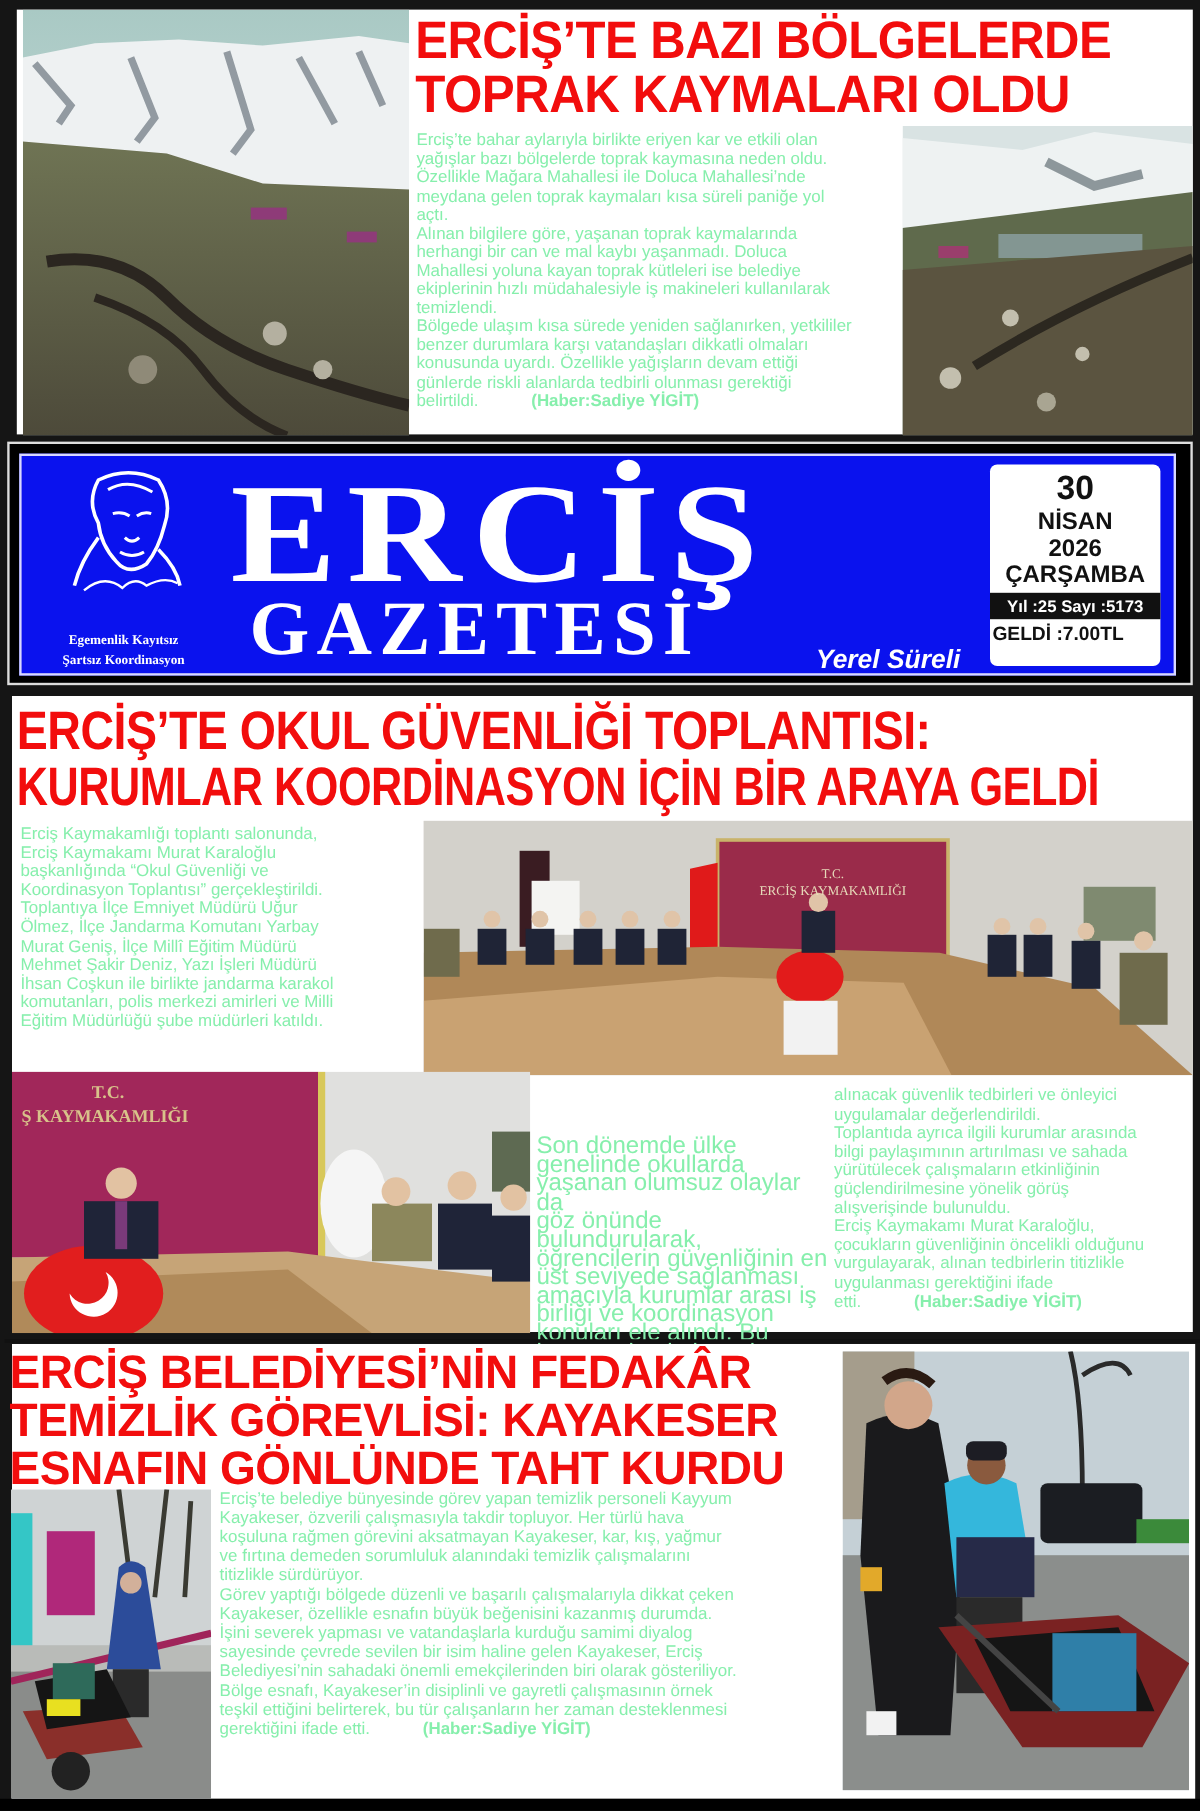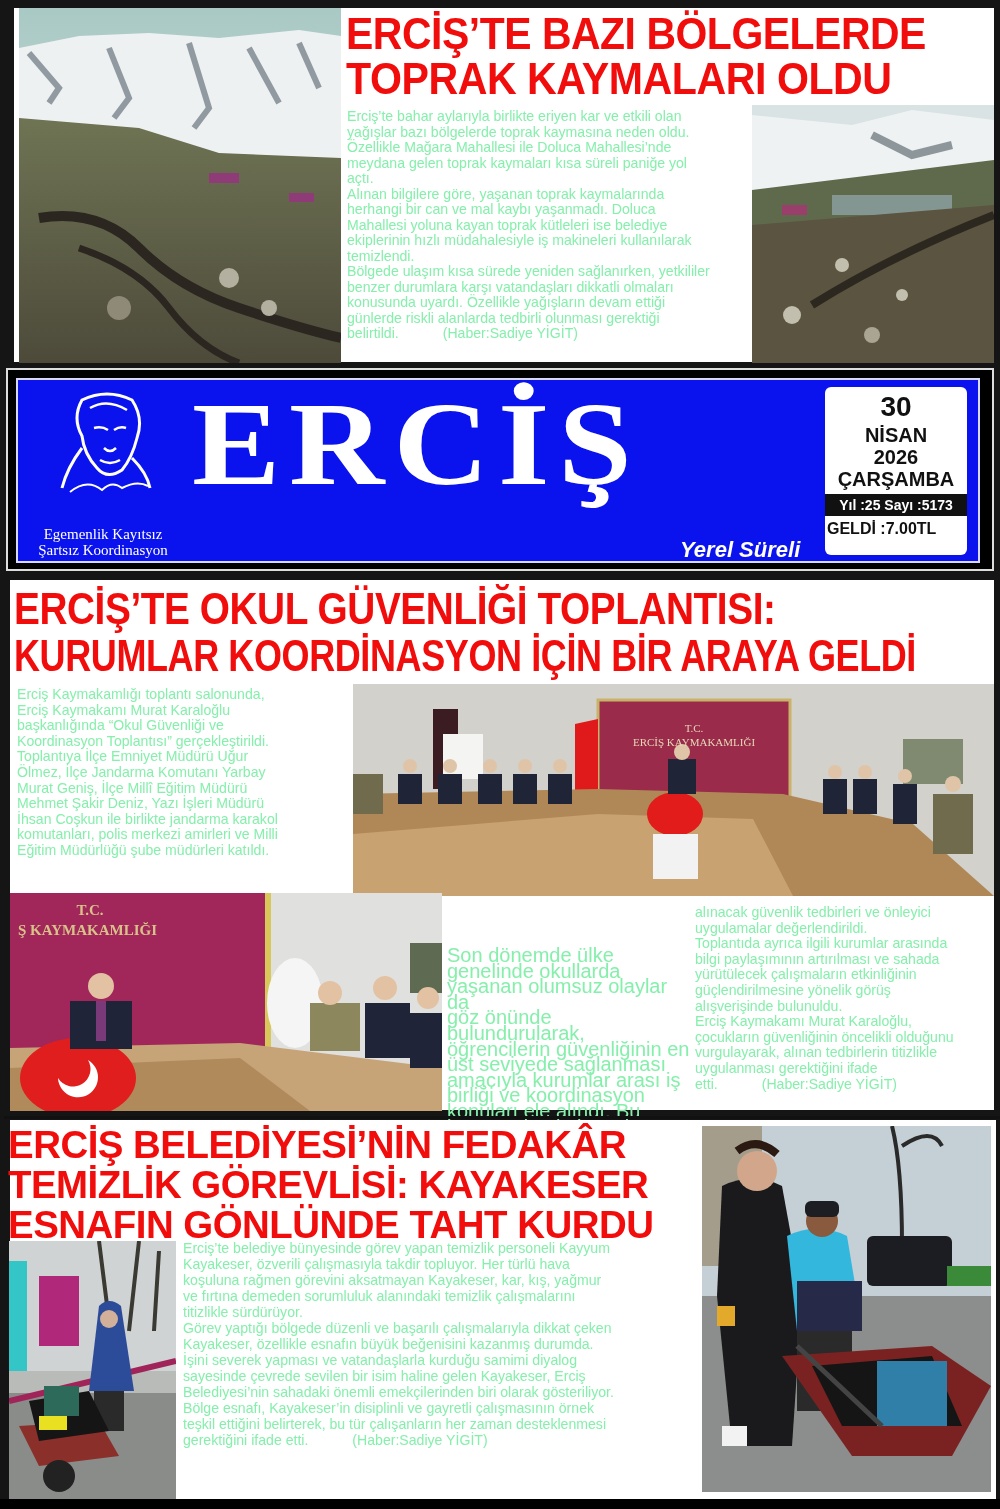--- a/index.html
+++ b/index.html
@@ -3,21 +3,21 @@
 <meta charset="utf-8">
 <style>
   * { box-sizing: border-box; margin: 0; padding: 0; }
   html, body { width: 1000px; height: 1509px; background: #111; overflow: hidden; }
   body { position: relative; font-family: "Liberation Sans", sans-serif; }
   .page { position: absolute; left: 0; top: 0; width: 1000px; height: 1509px; background: #151515; }
   .abs { position: absolute; }
   .white { background: #fff; }
   .headline { color: #f20d0d; font-family: "Liberation Sans", sans-serif; font-weight: bold; text-transform: none; letter-spacing: -0.5px; line-height: 1; white-space: nowrap; transform-origin: left top; }
   .body-text { color: #86efac; font-family: "Liberation Sans", sans-serif; font-size: 14.1px; line-height: 15.5px; white-space: pre-line; }
-  .byline { font-weight: normal; padding-left: 44px; }
+  .byline { font-weight: bold; padding-left: 44px; }
   .photo { position: absolute; overflow: hidden; }
   .photo svg { display: block; width: 100%; height: 100%; }
 
   
   .mast-outer { left: 6px; top: 368px; width: 988px; height: 203px; background: #000; border: 2px solid #ddd; }
   .mast-blue { left: 16px; top: 378px; width: 964px; height: 185px; background: #0a12ee; border: 2px solid #d8d8ff; }
   .mast-title { color: #fff; font-family: "Liberation Serif", serif; font-weight: bold; white-space: nowrap; line-height: 1; }
   .date-box { left: 825px; top: 387px; width: 142px; height: 168px; background: #fff; border-radius: 6px; }
   .date-line { text-align: center; font-weight: bold; color: #111; line-height: 1; }
   .sayi-bar { background: #111; color: #ffffff; text-align: center; font-size: 14px; font-weight: bold; }
@@ -95,26 +95,27 @@
   <div class="abs mast-blue"></div>
 
   <div class="abs" style="left:52px; top:388px; width:105px; height:118px;">
     <svg viewBox="0 0 105 118" width="105" height="118">
       <path d="M30 12 Q55 0 80 12 Q92 30 85 50 Q80 70 70 82 Q55 92 45 80 Q32 66 30 48 Q20 30 30 12 Z" fill="none" stroke="#fff" stroke-width="3"></path>
       <path d="M38 20 Q55 10 75 22 M42 40 Q50 38 56 42 M62 42 Q68 38 74 40 M52 60 Q58 66 64 60 M48 72 Q58 78 68 72" stroke="#fff" stroke-width="2.5" fill="none"></path>
       <path d="M30 60 Q15 80 10 100 M80 70 Q95 85 98 100" stroke="#fff" stroke-width="3" fill="none"></path>
       <path d="M18 104 Q35 90 50 102 Q60 92 70 100 Q85 92 96 98" stroke="#fff" stroke-width="2" fill="none"></path>
     </svg>
   </div>
-  <div class="abs" style="left:28px; top:526px; width:150px; text-align:center; color:#fff; font-family:'Liberation Serif', serif; font-size:15px; line-height:16px;">
+  <div class="abs" style="left:28px; top:526px; width:150px; text-align:center; color:#fff; font-family:'Liberation Serif', serif; font-size:11px; line-height:16px;font-weight:bold;">
     <div>Egemenlik Kayıtsız</div>
     <div>Şartsız Koordinasyon</div>
   </div>
 
   <div class="abs mast-title" style="left:192px; top:386px; font-size:118px; letter-spacing:8px; transform:scaleX(1.12); transform-origin:left top;">ERCİŞ</div>
+  <div class="abs mast-title" style="left:208px; top:492px; font-size:64px; letter-spacing:6px;">GAZETESİ</div>
   <div class="abs" style="left:680px; top:537px; color:#fff; font-style:italic; font-weight:bold; font-size:22px;">Yerel Süreli</div>
 
   <div class="abs date-box">
     <div class="date-line" style="font-size:28px; margin-top:6px;">30</div>
     <div class="date-line" style="font-size:20px; margin-top:4px;">NİSAN</div>
     <div class="date-line" style="font-size:20px; margin-top:2px;">2026</div>
     <div class="date-line" style="font-size:20px; margin-top:2px;">ÇARŞAMBA</div>
     <div class="sayi-bar" style="margin-top:5px; padding:3px 0;">Yıl :25  Sayı :5173</div>
     <div class="date-line" style="font-size:16px; margin-top:5px; text-align:left; padding-left:2px;">GELDİ :7.00TL</div>
   </div>

